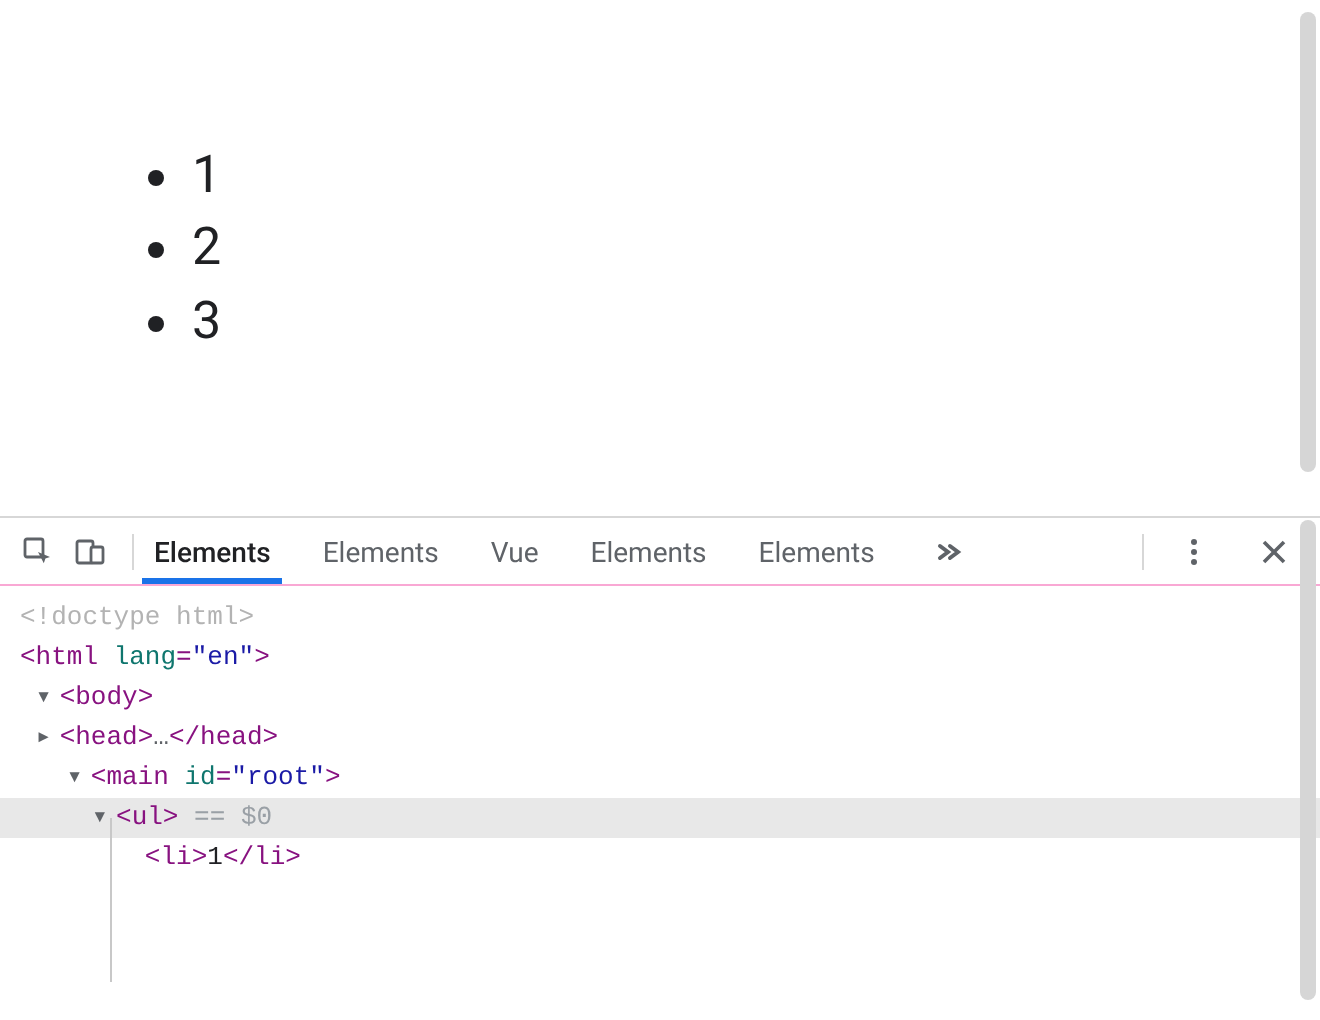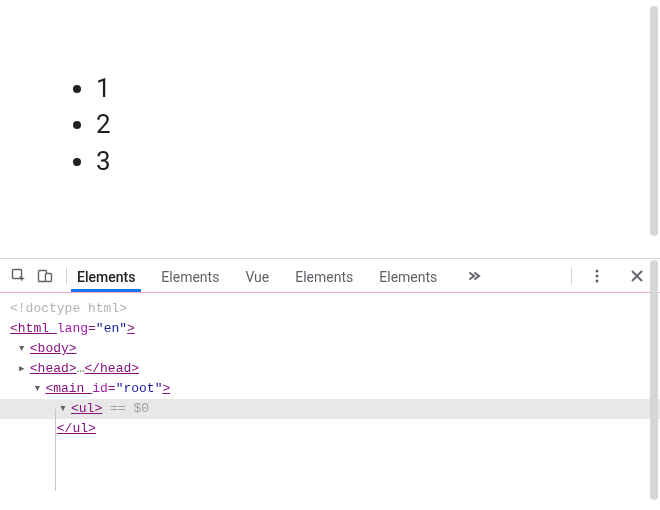--- a/index.html
+++ b/index.html
@@ -98,33 +98,33 @@
   font-family: Menlo, Consolas, "Courier New", monospace;
   font-size: 13px;
   padding: 6px 0 0 10px;
   position: relative;
 }
 .dom-panel .line {
   white-space: pre;
   line-height: 20px;
 }
 .t-gray { color: #b3b3b3; }
-.t-tag { color: #881280; text-decoration: underline; }
-.t-attr { color: #a21caf; }
+.t-tag { color: #881280; }
+.t-attr { color: #0f766e; }
 .t-eq { color: #881280; }
 .t-str { color: #1a1aa6; }
 .t-el { color: #5f6368; }
 .arrow {
   display: inline-block; width: 12px;
   color: #5f6368;
 }
 .selected {
   background: #e8e8e8;
   margin-left: -10px;
-  padding-left: 20px;
+  padding-left: 7px;
   margin-right: 0;
 }
 .selected-indicator {
   color: #9aa0a6;
 }
 .vert-line {
   position: absolute;
   left: 55px;
   top: 116px;
   width: 1px;
@@ -203,21 +203,21 @@
     <div class="line"><span class="t-tag">&lt;html </span><span class="t-attr">lang</span><span class="t-eq">=</span><span class="t-str">"en"</span><span class="t-tag">&gt;</span></div>
 
     <div class="line"> <span class="arrow">▾</span><span class="t-tag">&lt;body&gt;</span></div>
 
     <div class="line"> <span class="arrow">▸</span><span class="t-tag">&lt;head&gt;</span><span class="t-el">…</span><span class="t-tag">&lt;/head&gt;</span></div>
 
     <div class="line">   <span class="arrow">▾</span><span class="t-tag">&lt;main </span><span class="t-attr">id</span><span class="t-eq">=</span><span class="t-str">"root"</span><span class="t-tag">&gt;</span></div>
 
     <div class="line selected">     <span class="arrow">▾</span><span class="t-tag">&lt;ul&gt;</span><span class="selected-indicator"> == $0</span></div>
 
-
-
-
-    <div class="line">      <span class="t-tag">&lt;/ul&gt;</span></div>
+    <div class="line">        <span class="t-tag">&lt;li&gt;</span><span>1</span><span class="t-tag">&lt;/li&gt;</span></div>
+
+
+
 
   </div>
 </div>
 
 <div class="panel-scroll"></div>
 
 </body></html>

